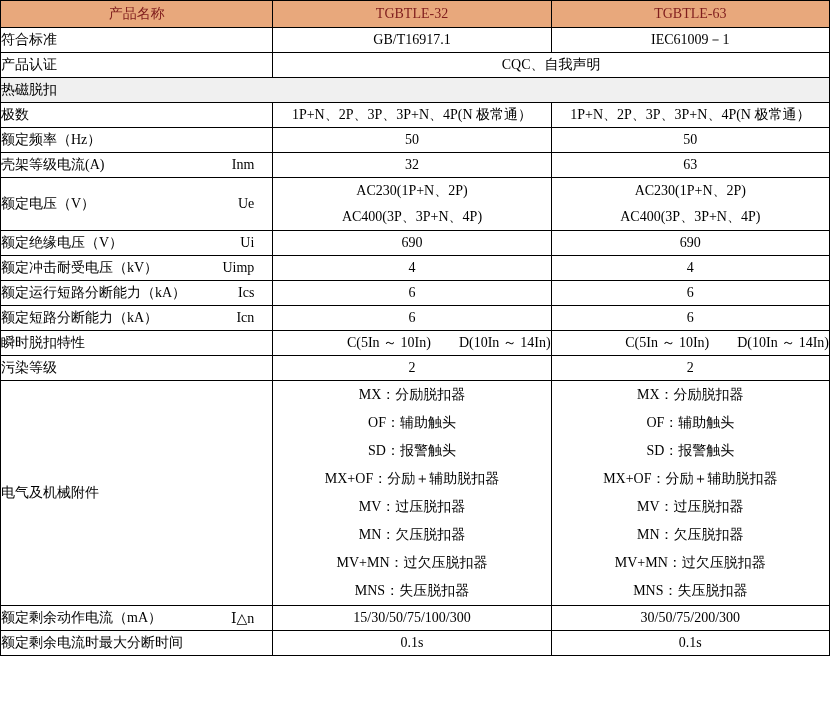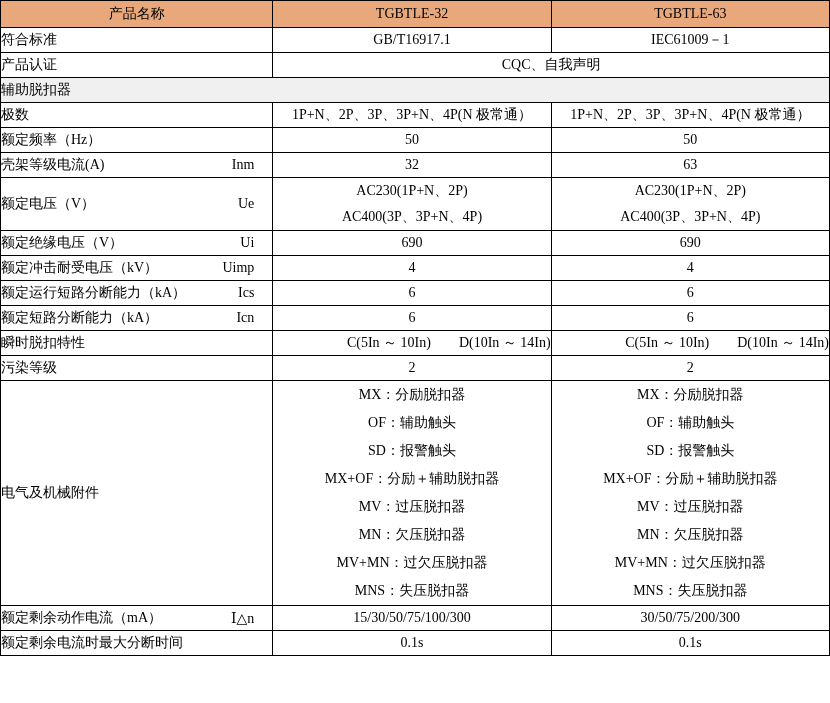--- a/index.html
+++ b/index.html
@@ -24,21 +24,21 @@
     font-size: 14px;
     padding: 0;
     vertical-align: middle;
   }
   .col-label { width: 272px; }
   .col-a { width: 278px; }
   .col-b { width: 278px; }
 
   .hdr td {
     background: #e8a87c;
-    color: #000000;
+    color: #7f1d1d;
     text-align: center;
     font-weight: normal;
     height: 26px;
   }
   .section td {
     background: #f0f0f0;
     height: 24px;
   }
   .label-cell {
     padding: 3px 6px 3px 6px;
@@ -102,21 +102,21 @@
       <td class="val-cell">GB/T16917.1</td>
       <td class="val-cell">IEC61009－1</td>
     </tr>
 
     <tr>
       <td class="label-cell">产品认证</td>
       <td class="val-cell" colspan="2">CQC、自我声明</td>
     </tr>
 
     <tr class="section">
-      <td class="label-cell" colspan="3">辅助脱扣器</td>
+      <td class="label-cell" colspan="3">热磁脱扣</td>
     </tr>
 
     <tr>
       <td class="label-cell">极数</td>
       <td class="val-cell nowrap">1P+N、2P、3P、3P+N、4P(N 极常通）</td>
       <td class="val-cell nowrap">1P+N、2P、3P、3P+N、4P(N 极常通）</td>
     </tr>
 
     <tr>
       <td class="label-cell">额定频率（Hz）</td>

